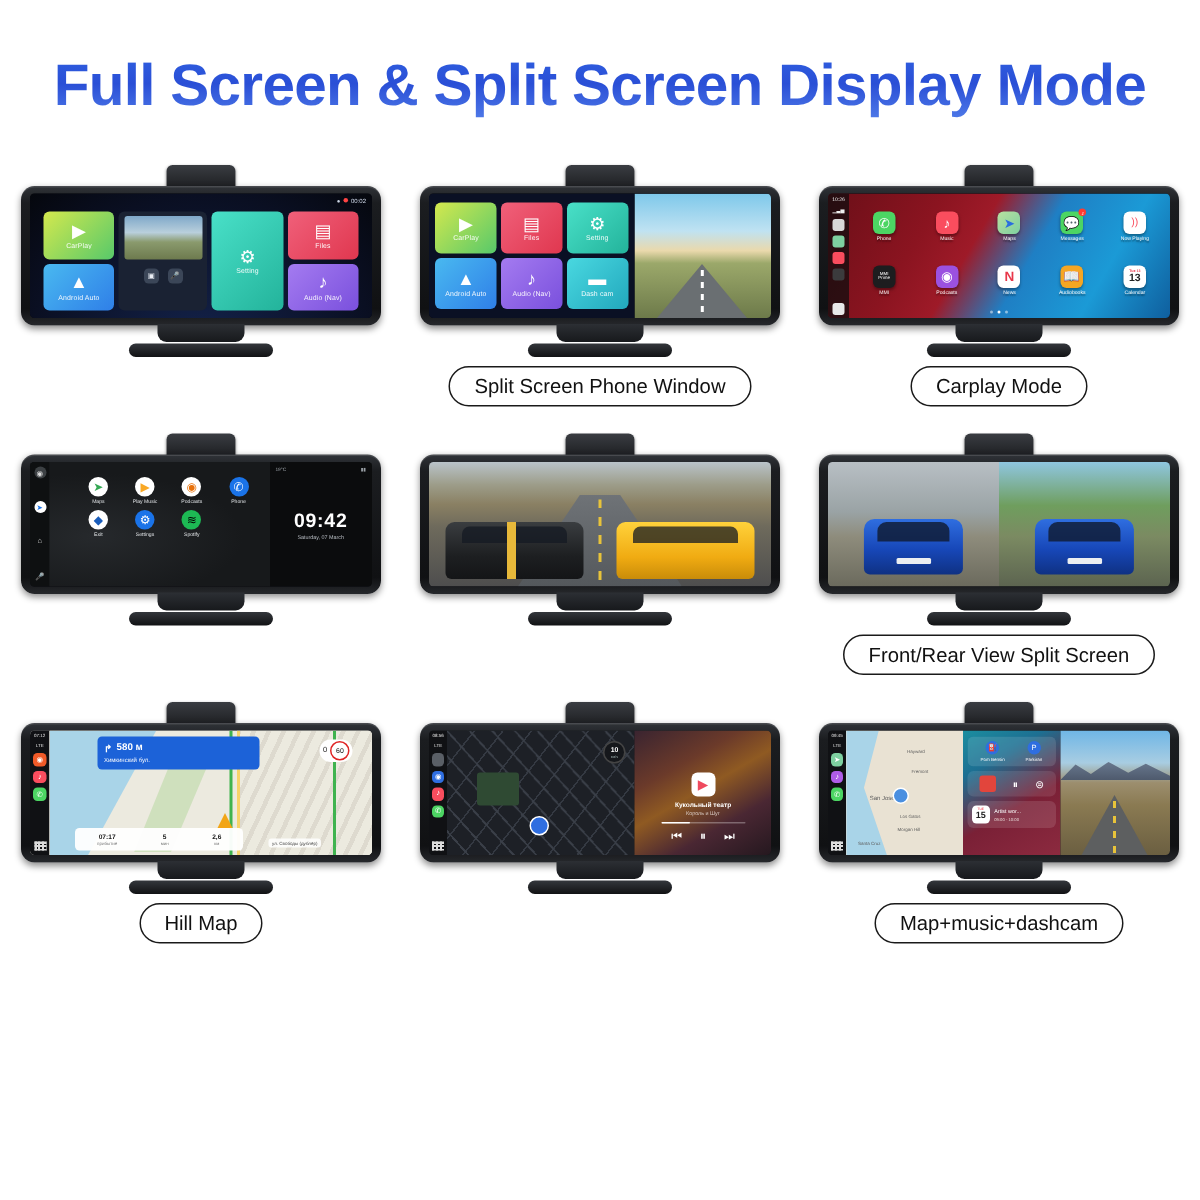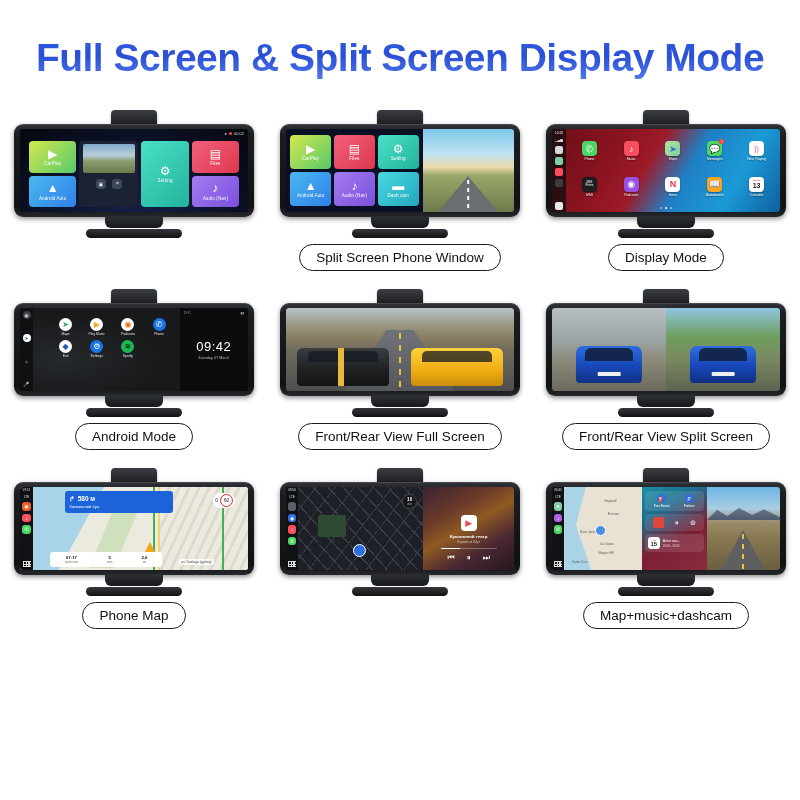--- a/index.html
+++ b/index.html
@@ -139,21 +139,21 @@
   .aa-apps{position:absolute;left:18px;top:10px;right:6px;
     display:grid;grid-template-columns:repeat(4,1fr);grid-template-rows:1fr 1fr;gap:4px 2px;}
   .aa-app{display:flex;flex-direction:column;align-items:center;}
   .aa-ic{width:13px;height:13px;border-radius:50%;background:#fff;display:flex;
     align-items:center;justify-content:center;font-size:8px;}
   .aa-nm{font-size:3.4px;color:#dfe2e5;margin-top:1px;}
   .aa-clock{width:30%;background:#0b0c0d;display:flex;flex-direction:column;
     align-items:center;justify-content:center;position:relative;}
   .aa-cstat{position:absolute;top:3px;left:0;right:0;display:flex;justify-content:space-between;
     padding:0 4px;font-size:3.2px;color:#9aa0a6;}
-  .aa-t{font-size:13px;color:#fff;font-weight:400;letter-spacing:.5px;}
+  .aa-t{font-size:13px;color:#fff;font-weight:700;letter-spacing:.5px;}
   .aa-d{font-size:3.6px;color:#b9bec4;margin-top:2px;}
 
   
   .photo{width:100%;height:100%;position:relative;overflow:hidden;}
   .desert{position:absolute;inset:0;
     background:linear-gradient(180deg,#b9c3c9 0%,#9d9d8a 18%,#8a8063 34%,#6e6a5c 52%,#4e4e4e 100%);}
   .desert .rd{position:absolute;left:50%;top:26%;bottom:0;transform:translateX(-50%);
     width:48%;background:linear-gradient(180deg,#6f7377,#54585c);clip-path:polygon(38% 0,62% 0,100% 100%,0 100%);}
   .desert .dash{position:absolute;left:50%;top:30%;bottom:2%;transform:translateX(-50%);
     width:2px;background:repeating-linear-gradient(180deg,#e8c33a 0 6px,transparent 6px 12px);}
@@ -442,21 +442,21 @@
                 <div class="cp-dots">
                   <i></i>
                   <i class="on"></i>
                   <i></i>
                 </div>
               </div>
             </div>
           </div>
           <div class="stand"></div>
         </div>
-        <div class="pill">Display Mode</div>
+        <div class="pill">Carplay Mode</div>
       </div>
 
     </div>
 
     <div class="row">
 
       <div class="cell">
         <div class="device">
           <div class="cam"></div>
           <div class="bezel">
@@ -506,41 +506,39 @@
                     <span>▮▮</span>
                   </div>
                   <div class="aa-t">09:42</div>
                   <div class="aa-d">Saturday, 07 March</div>
                 </div>
               </div>
             </div>
           </div>
           <div class="stand"></div>
         </div>
-        <div class="pill">Android Mode</div>
       </div>
 
       <div class="cell">
         <div class="device">
           <div class="cam"></div>
           <div class="bezel">
             <div class="screen">
               <div class="photo">
                 <div class="desert">
                   <div class="rd"></div>
                   <div class="dash"></div>
                   <div class="carA"></div>
                   <div class="carB"></div>
                 </div>
               </div>
             </div>
           </div>
           <div class="stand"></div>
         </div>
-        <div class="pill">Front/Rear View Full Screen</div>
       </div>
 
       <div class="cell">
         <div class="device">
           <div class="cam"></div>
           <div class="bezel">
             <div class="screen">
               <div class="bmwsplit">
                 <div class="bmw-l">
                   <div class="bmwcar">
@@ -611,21 +609,21 @@
                       <i class="v">2,6</i>
                       <i class="k">км</i>
                     </div>
                   </div>
                 </div>
               </div>
             </div>
           </div>
           <div class="stand"></div>
         </div>
-        <div class="pill">Phone Map</div>
+        <div class="pill">Hill Map</div>
       </div>
 
       <div class="cell">
         <div class="device">
           <div class="cam"></div>
           <div class="bezel">
             <div class="screen">
               <div class="mm-wrap">
                 <div class="map-side">
                   <div class="ms-t">08:56</div>

